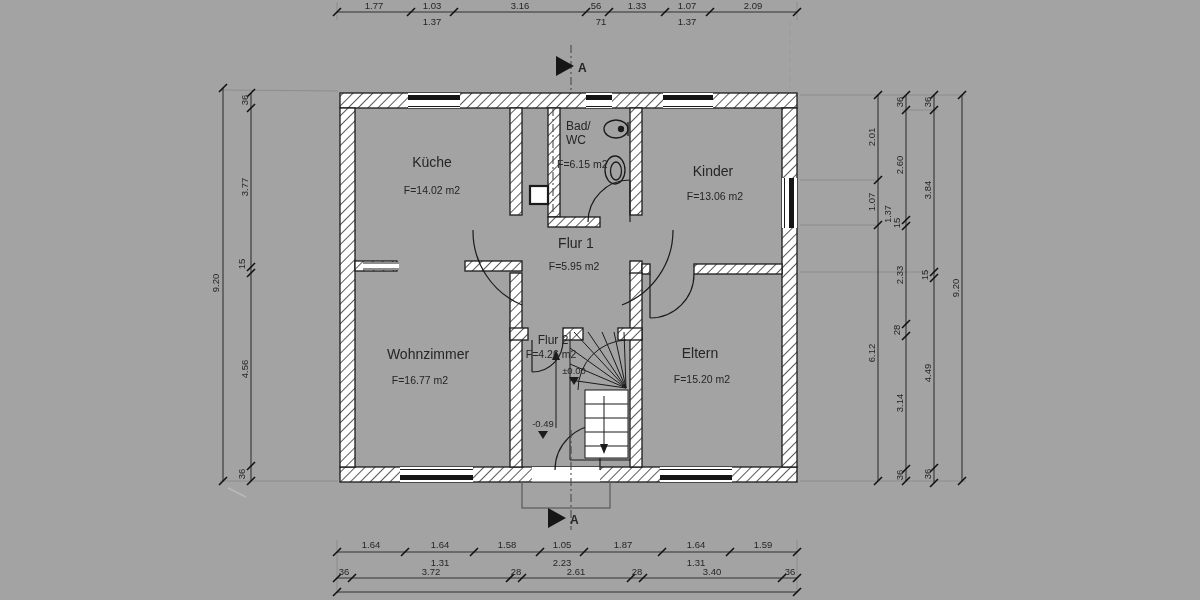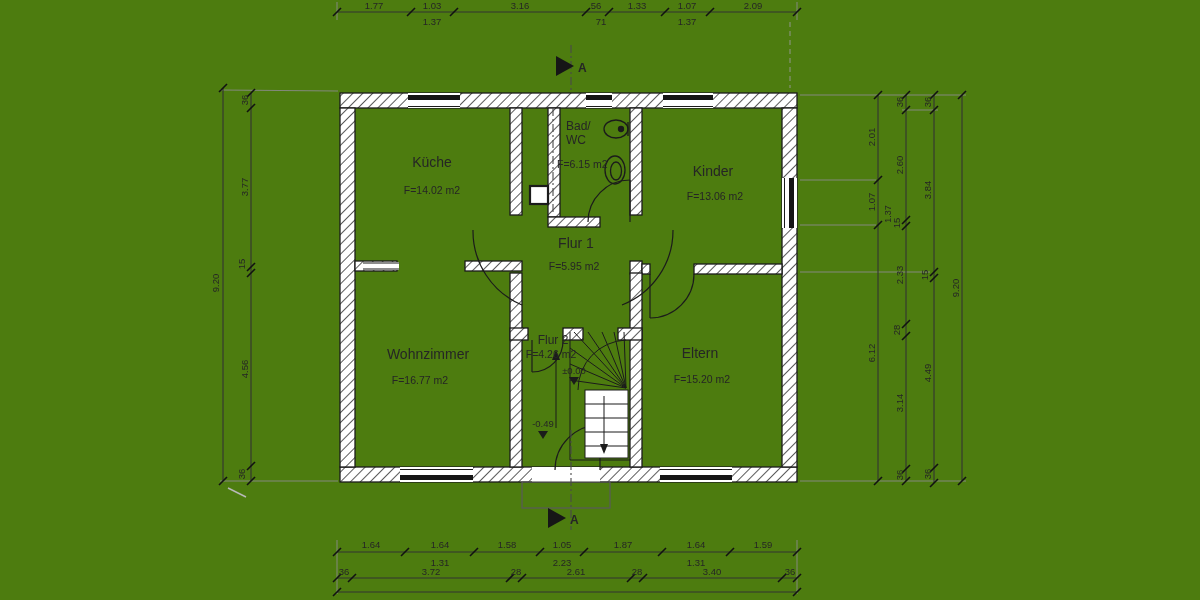--- a/index.html
+++ b/index.html
@@ -1,16 +1,16 @@
 <!DOCTYPE html>
 <html><head>
 <meta charset="utf-8">
 <style>
   html,body{margin:0;padding:0;background:#fff;}
-  .page{position:relative;width:1200px;height:600px;background:#4d7c0f;overflow:hidden;
+  .page{position:relative;width:1200px;height:600px;background:#a3a3a3;overflow:hidden;
         font-family:"Liberation Sans", sans-serif;}
   svg text{fill:#252525;}
   .dim{font-size:9.5px;}
   .dim-sm{font-size:9px;}
   .room-name{font-size:14px;}
   .room-name-sm{font-size:12px;}
   .room-area{font-size:10.5px;}
   .lvl{font-size:9.5px;}
   .sec{font-size:12px;font-weight:bold;}
 </style>

